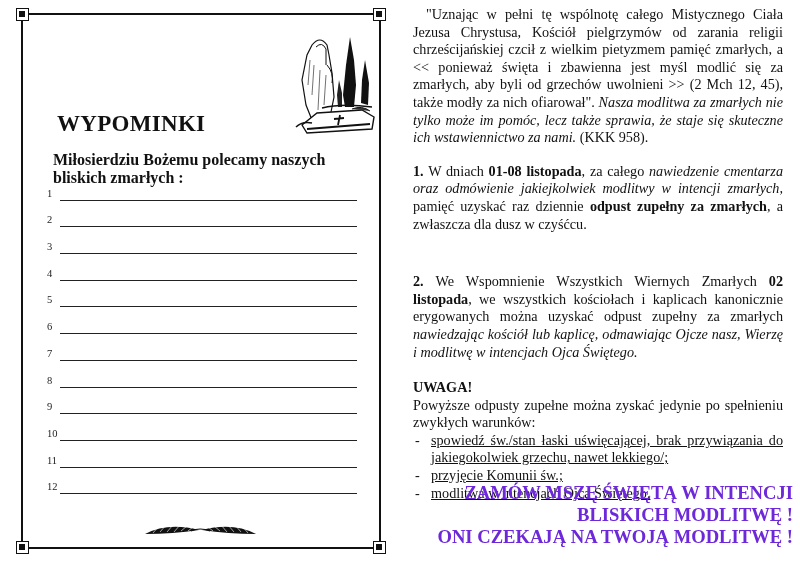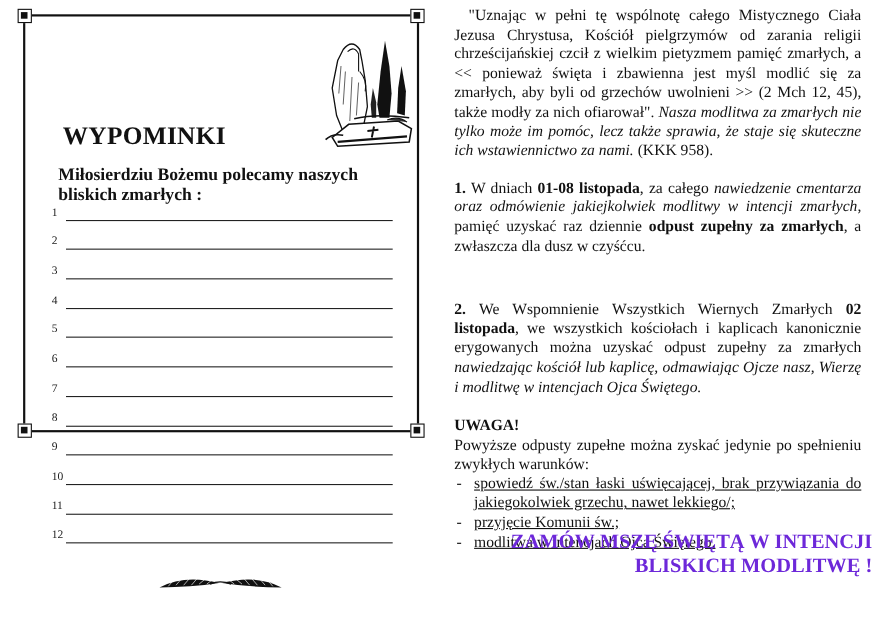--- a/index.html
+++ b/index.html
@@ -1,21 +1,21 @@
 <!DOCTYPE html>
 <html><head>
   <meta charset="utf-8">
   <style>
     * { margin: 0; padding: 0; box-sizing: border-box; }
     html, body { width: 800px; height: 566px; background: #ffffff; overflow: hidden; }
     body { position: relative; font-family: "Liberation Serif", "DejaVu Serif", serif; color: #111; }
 
     
     .card {
-      position: absolute; left: 21px; top: 13px; width: 360px; height: 380px;
+      position: absolute; left: 21px; top: 13px; width: 360px; height: 536px;
       border: 2.5px solid #111;
     }
     .corner {
       position: absolute; width: 13px; height: 13px; background: #fff;
       border: 1.5px solid #111;
     }
     .corner::after {
       content: ""; position: absolute; left: 2px; top: 2px; width: 6px; height: 6px; background: #111;
     }
     .corner.tl { left: -7px; top: -7px; }
@@ -173,13 +173,14 @@
   <ul class="conds">
     <li>spowiedź św./stan łaski uświęcającej, brak przywiązania do jakiegokolwiek grzechu, nawet lekkiego/;</li>
     <li>przyjęcie Komunii św.;</li>
     <li>modlitwa w intencjach Ojca Świętego.</li>
   </ul>
 </div>
 
 <div class="callout">
   <div>ZAMÓW MSZĘ ŚWIĘTĄ W INTENCJI</div>
   <div>BLISKICH MODLITWĘ !</div>
+  <div>ONI CZEKAJĄ NA TWOJĄ MODLITWĘ !</div>
 </div>
 
 </body></html>

